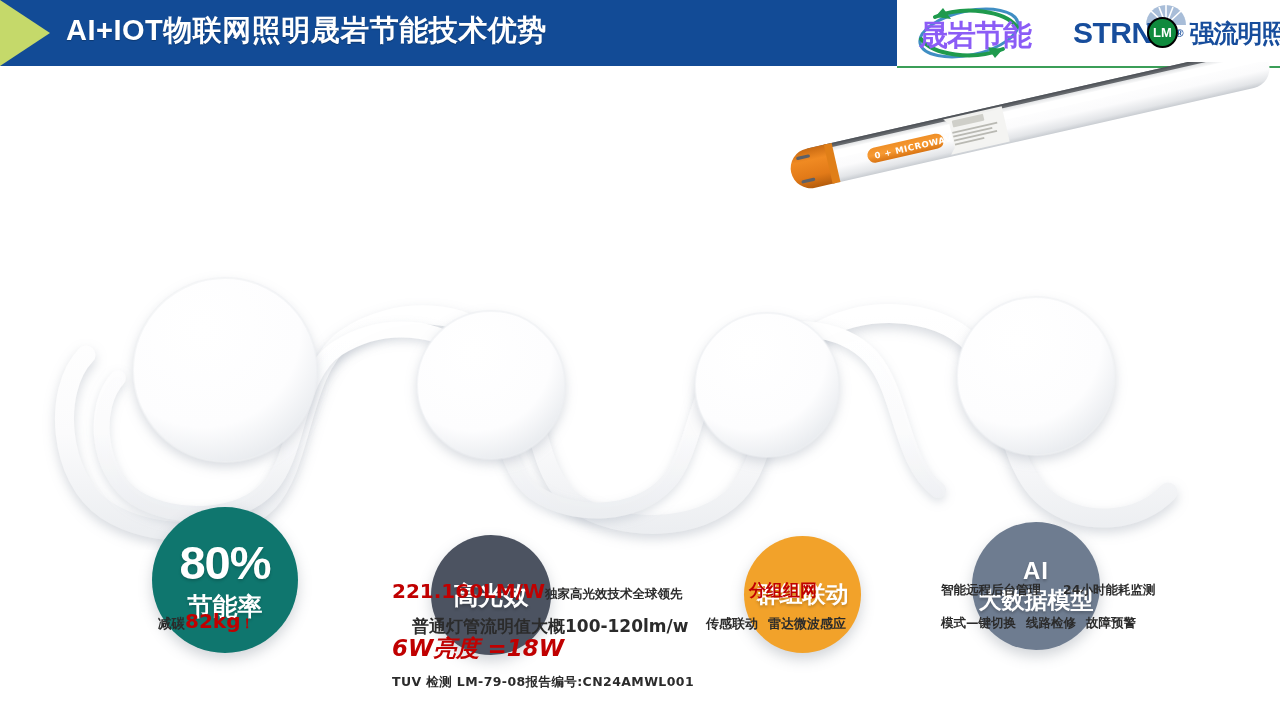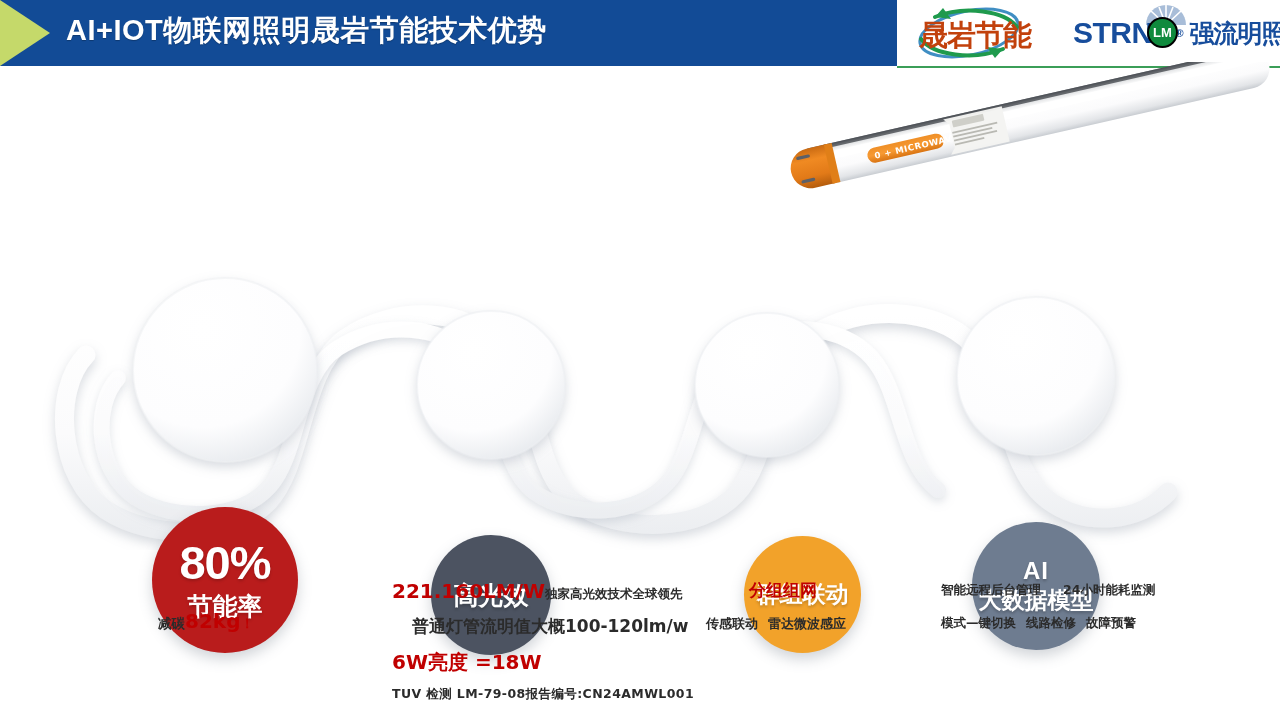--- a/index.html
+++ b/index.html
@@ -34,21 +34,21 @@
     position:absolute;left:897px;top:0;width:383px;height:66px;
     background:#ffffff;
     border-bottom:2px solid #3b9e58;
     display:flex;align-items:center;
   }
   .logo-inner{display:flex;align-items:center;gap:6px;padding-left:10px;position:relative;}
   .logo-mark{position:relative;width:160px;height:56px;flex:0 0 auto;}
   .logo-mark svg{position:absolute;left:0;top:0;}
   .logo-cn{
     position:absolute;left:12px;top:11px;
-    font-size:29px;font-weight:bold;color:#c2410c;
+    font-size:29px;font-weight:bold;color:#8b5cf6;
     letter-spacing:-1px;white-space:nowrap;
     font-family:"DejaVu Sans","Liberation Sans",sans-serif;
   }
   .logo-strong-wrap{position:relative;height:56px;display:flex;align-items:center;}
   .logo-strong{
     font-size:30px;font-weight:bold;color:#174d9c;
     letter-spacing:-.5px;white-space:nowrap;position:relative;
     font-family:"Liberation Sans",sans-serif;
   }
   .logo-reg{
@@ -99,21 +99,21 @@
   .red{color:#C00000;}
   .cap-line{line-height:1.1;}
 
   #cap1{left:118px;top:592px;font-size:13.5px;}
   #cap1 .l2{margin-left:40px;margin-top:18px;}
   #cap1 .num{font-size:20px;}
 
   #cap2{left:392px;top:580px;font-size:12.5px;}
   #cap2 .hdr{font-size:20px;}
   #cap2 .l2{margin-top:15px;font-size:17px;margin-left:20px;}
-  #cap2 .l3{margin-top:15px;font-size:20px;}
+  #cap2 .l3{font-size:23px;font-style:italic;}
   #cap2 .l4{margin-top:14px;font-size:12.5px;letter-spacing:.4px;}
 
   #cap3{left:749px;top:581px;font-size:13px;}
   #cap3 .hdr{font-size:17px;}
   #cap3 .l2{margin-top:17px;margin-left:-43px;font-size:13px;}
 
   #cap4{left:941px;top:583px;font-size:12.5px;}
   #cap4 .l2{margin-top:19px;}
   .sp{display:inline-block;width:22px;}
   .sp-sm{display:inline-block;width:10px;}
@@ -269,21 +269,21 @@
         <circle cx="1036" cy="166" r="79" fill="url(#ringGrad)"></circle>
       </g>
       <g opacity=".55">
         <circle cx="225" cy="160" r="92" fill="none" stroke="#eef0f3" stroke-width="2"></circle>
         <circle cx="491" cy="175" r="74" fill="none" stroke="#eef0f3" stroke-width="2"></circle>
         <circle cx="767" cy="175" r="72" fill="none" stroke="#eef0f3" stroke-width="2"></circle>
         <circle cx="1036" cy="166" r="79" fill="none" stroke="#eef0f3" stroke-width="2"></circle>
       </g>
     </svg>
 
-    <div class="node" id="node1" style="background: #b91c1c; text-align: center;">
+    <div class="node" id="node1" style="background: #0f766e; text-align: center;">
       <div class="big">80%</div>
       <div class="sub">节能率</div>
     </div>
 
     <div class="node" id="node2" style="background: rgb(76, 83, 97);">
       <div class="big">高光效</div>
     </div>
 
     <div class="node" id="node3" style="background: rgb(242, 162, 42);">
       <div class="big">群组联动</div>

